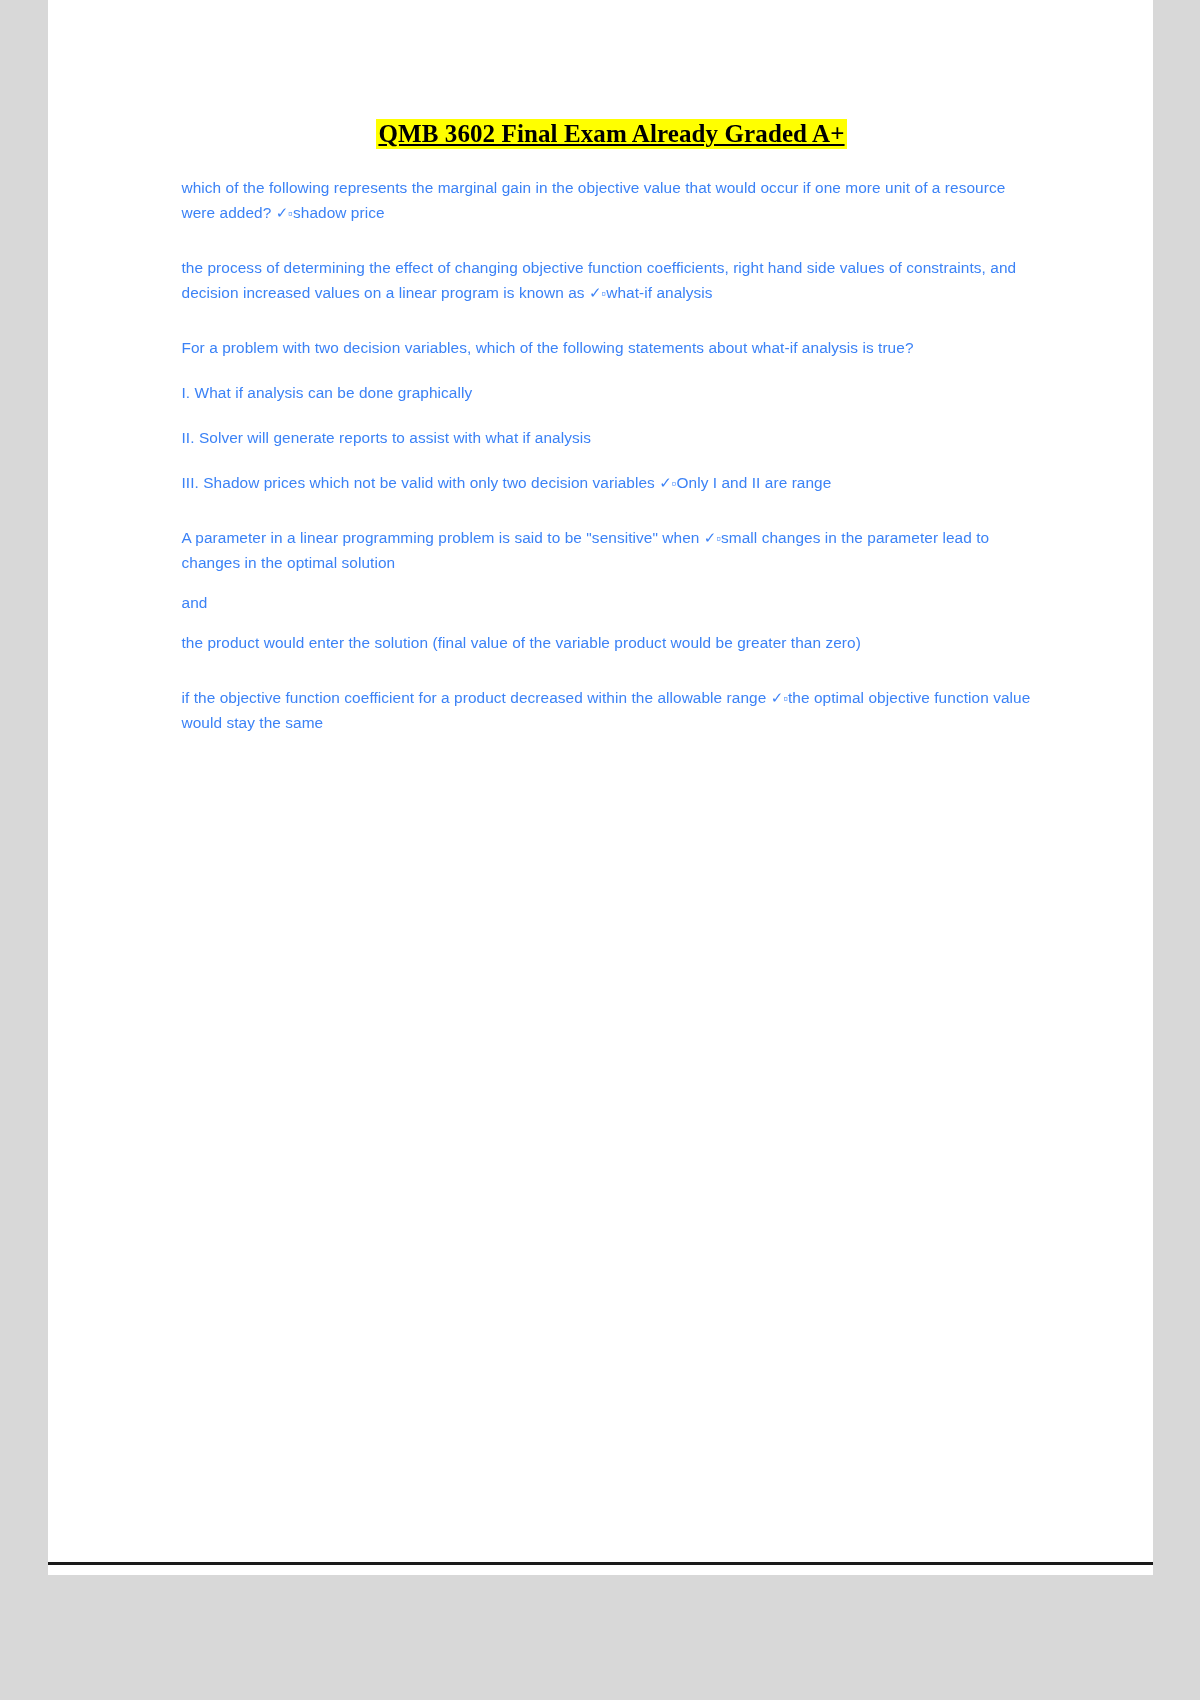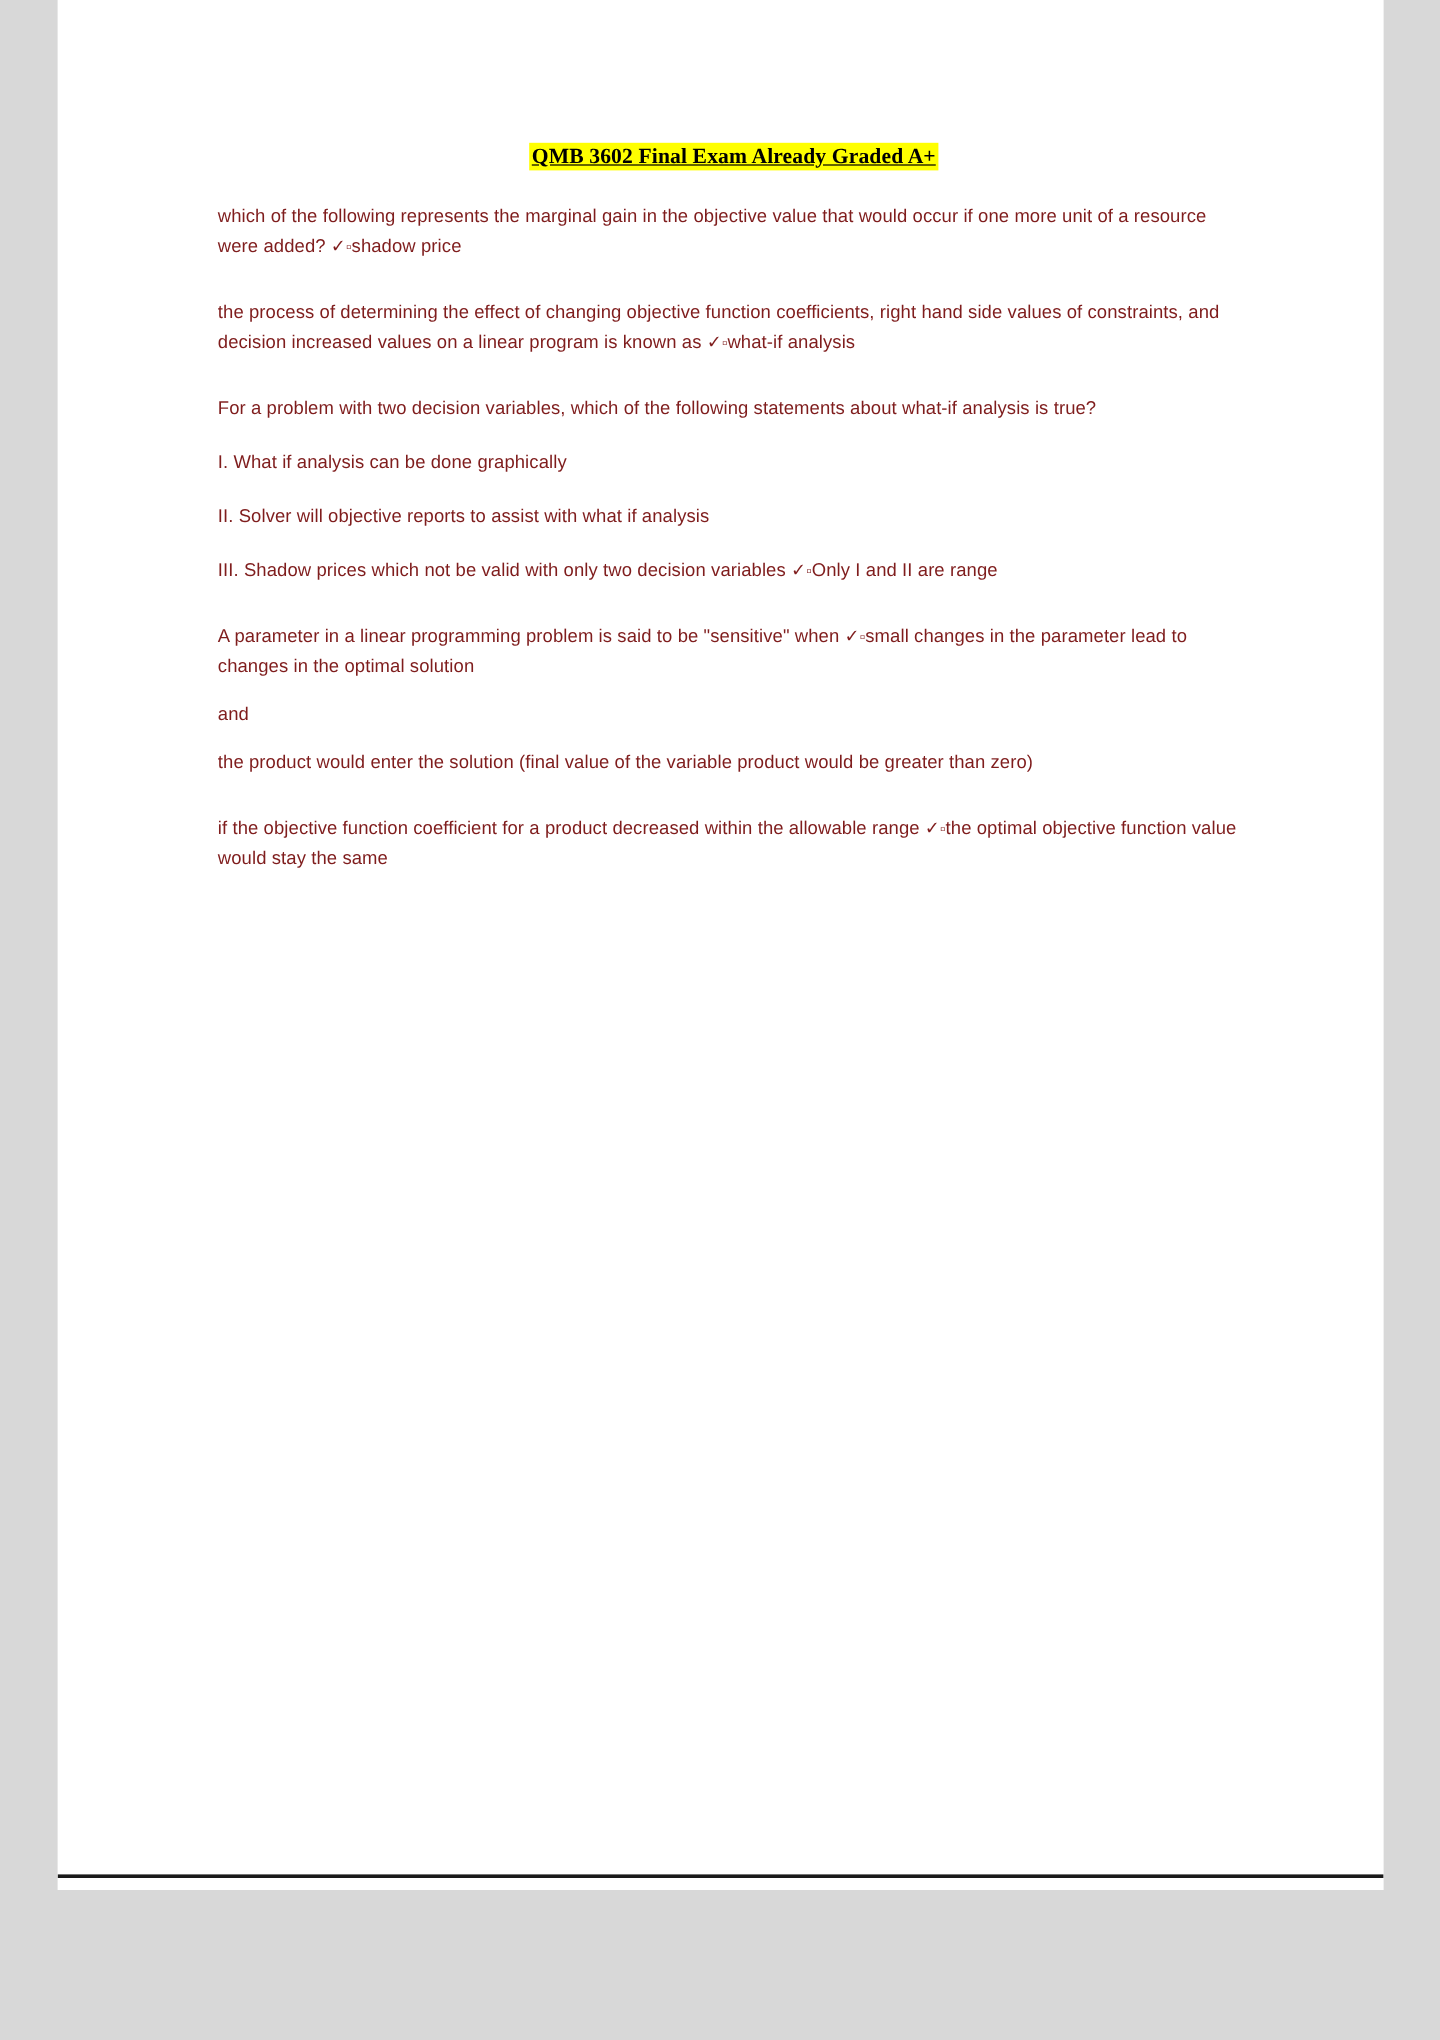--- a/index.html
+++ b/index.html
@@ -24,33 +24,33 @@
   .page-inner {
     position: absolute;
     left: 134px;
     top: 120px;
     width: 860px;
   }
   .doc-title {
     text-align: center;
     font-family: "Liberation Serif", serif;
     font-weight: bold;
-    font-size: 18px;
+    font-size: 25px;
     letter-spacing: 0.1px;
     margin: 0 0 0 0;
   }
   .doc-title span.hl {
     background: #ffff00;
     text-decoration: underline;
     padding: 1px 2px 2px 2px;
   }
   .qblock {
     font-size: 15.4px;
     line-height: 1.62;
-    color: #7f1d1d;
+    color: #3b82f6;
     margin-top: 30px;
     letter-spacing: 0.005em;
   }
   .qblock.tight {
     margin-top: 14px;
   }
   .qblock.list-item {
     margin-top: 20px;
   }
   .qblock.first {
@@ -97,21 +97,21 @@
 
     <p class="qblock">
       <span>For a problem with two decision variables, which of the following statements about what-if analysis is true?</span>
     </p>
 
     <p class="qblock list-item">
       <span>I. What if analysis can be done graphically</span>
     </p>
 
     <p class="qblock list-item">
-      <span>II. Solver will objective reports to assist with what if analysis</span>
+      <span>II. Solver will generate reports to assist with what if analysis</span>
     </p>
 
     <p class="qblock list-item">
       <span>III. Shadow prices which not be valid with only two decision variables</span>
       <span class="ans"><span class="check">✓</span><span class="box">▫</span></span><span>Only I and II are range</span>
     </p>
 
     <p class="qblock">
       <span>A parameter in a linear programming problem is said to be "sensitive" when</span>
       <span class="ans"><span class="check">✓</span><span class="box">▫</span></span><span>small changes in the parameter lead to changes in the optimal solution</span>

